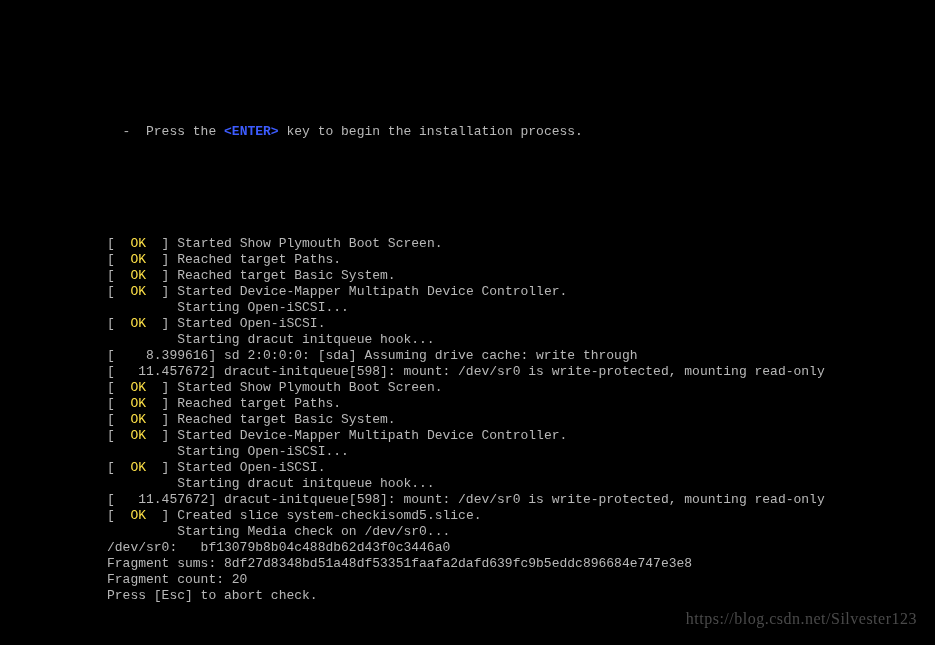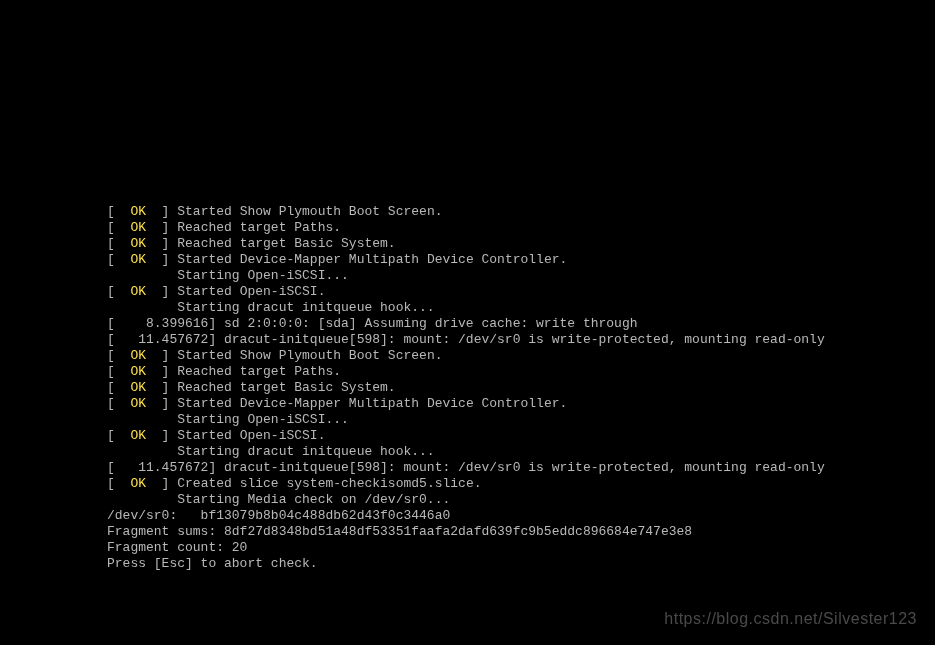--- a/index.html
+++ b/index.html
@@ -21,27 +21,28 @@
     }
     .line { display: block; min-height: 16px; }
     .green { color: #fde047; }
     .blue { color: #3d5cff; font-weight: bold; }
     .cursor { background: #b8b8b8; color: #b8b8b8; }
     .watermark {
       position: absolute;
       bottom: 18px;
       right: 18px;
       color: #4a4a4a;
-      font-family: Liberation Sans, sans-serif;
+      font-family: Liberation Serif, serif;
       font-size: 16px;
       letter-spacing: 0.5px;
     }
     .spacer { height: 64px; }
   </style>
 </head>
 <body>
 
 <div class="console">
+<span class="line"><span>  -  Press the </span><span class="blue">&lt;ENTER&gt;</span><span> key to begin the installation process.</span></span>
 <div class="spacer"></div>
 <div id="log-lines"><span class="line"><span>[  </span><span class="green">OK</span><span>  ] </span><span>Started Show Plymouth Boot Screen.</span></span><span class="line"><span>[  </span><span class="green">OK</span><span>  ] </span><span>Reached target Paths.</span></span><span class="line"><span>[  </span><span class="green">OK</span><span>  ] </span><span>Reached target Basic System.</span></span><span class="line"><span>[  </span><span class="green">OK</span><span>  ] </span><span>Started Device-Mapper Multipath Device Controller.</span></span><span class="line"><span>         </span><span>Starting Open-iSCSI...</span></span><span class="line"><span>[  </span><span class="green">OK</span><span>  ] </span><span>Started Open-iSCSI.</span></span><span class="line"><span>         </span><span>Starting dracut initqueue hook...</span></span><span class="line">[    8.399616] sd 2:0:0:0: [sda] Assuming drive cache: write through</span><span class="line">[   11.457672] dracut-initqueue[598]: mount: /dev/sr0 is write-protected, mounting read-only</span><span class="line"><span>[  </span><span class="green">OK</span><span>  ] </span><span>Started Show Plymouth Boot Screen.</span></span><span class="line"><span>[  </span><span class="green">OK</span><span>  ] </span><span>Reached target Paths.</span></span><span class="line"><span>[  </span><span class="green">OK</span><span>  ] </span><span>Reached target Basic System.</span></span><span class="line"><span>[  </span><span class="green">OK</span><span>  ] </span><span>Started Device-Mapper Multipath Device Controller.</span></span><span class="line"><span>         </span><span>Starting Open-iSCSI...</span></span><span class="line"><span>[  </span><span class="green">OK</span><span>  ] </span><span>Started Open-iSCSI.</span></span><span class="line"><span>         </span><span>Starting dracut initqueue hook...</span></span><span class="line">[   11.457672] dracut-initqueue[598]: mount: /dev/sr0 is write-protected, mounting read-only</span><span class="line"><span>[  </span><span class="green">OK</span><span>  ] </span><span>Created slice system-checkisomd5.slice.</span></span><span class="line"><span>         </span><span>Starting Media check on /dev/sr0...</span></span><span class="line">/dev/sr0:   bf13079b8b04c488db62d43f0c3446a0</span><span class="line">Fragment sums: 8df27d8348bd51a48df53351faafa2dafd639fc9b5eddc896684e747e3e8</span><span class="line">Fragment count: 20</span><span class="line">Press [Esc] to abort check.</span></div>
 </div>
 
 <div class="watermark">https://blog.csdn.net/Silvester123</div>
 
 </body></html>

